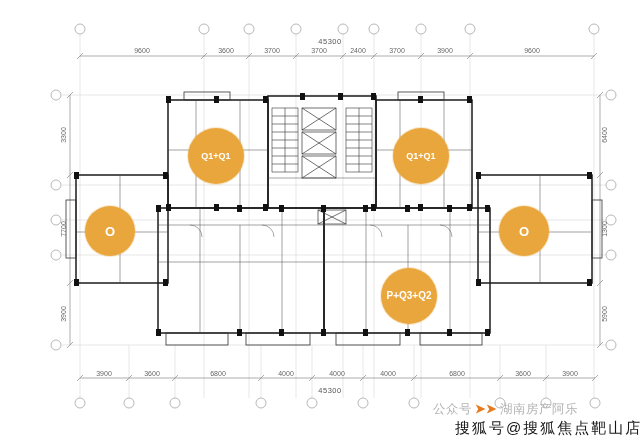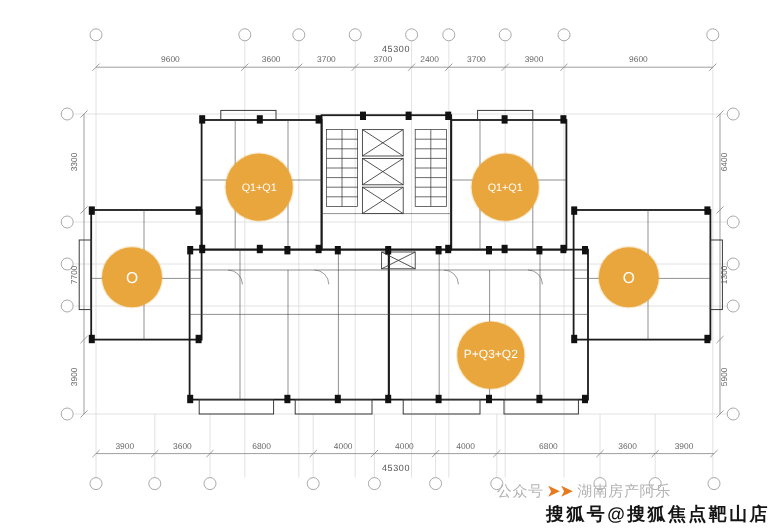--- a/index.html
+++ b/index.html
@@ -4,24 +4,24 @@
 <style>
   html,body{margin:0;padding:0;background:#fff;}
   .sheet{position:relative;width:644px;height:441px;background:#ffffff;overflow:hidden;
          font-family:"Liberation Sans",sans-serif;padding-left:48px;}
   .plan-svg{position:absolute;left:0;top:0;}
   .dim{position:absolute;transform:translate(-50%,-50%);font-size:7px;color:#666;white-space:nowrap;}
   .dim.v{transform:translate(-50%,-50%) rotate(-90deg);}
   .dim.total{font-size:7.5px;color:#555;letter-spacing:.5px;}
   .badge{position:absolute;border-radius:50%;background:#E9A63C;color:#fff;
          display:flex;align-items:center;justify-content:center;
-         font-weight:normal;text-align:center;line-height:1;box-shadow:0 0 0 1px rgba(233,166,60,.25);}
+         font-weight:bold;text-align:center;line-height:1;box-shadow:0 0 0 1px rgba(233,166,60,.25);}
   .wm-channel{position:absolute;font-size:12.5px;color:#b3b3b3;letter-spacing:.5px;white-space:nowrap;}
   .wm-arrow{color:#E87A1E;font-weight:bold;margin:0 3px;}
-  .wm-sohu{position:absolute;font-size:15px;color:#151515;font-weight:700;letter-spacing:2px;white-space:nowrap;}
+  .wm-sohu{position:absolute;font-size:15px;color:#151515;font-weight:400;letter-spacing:2px;white-space:nowrap;}
 </style>
 </head>
 <body>
 
 <div class="sheet">
 
   <svg class="plan-svg" width="644" height="441" viewBox="0 0 644 441">
 
     <g stroke="#d6d6d6" stroke-width="0.6" fill="none">
       <path d="M80,34V398 M204,34V398 M249,34V398 M296,34V398 M343,34V398 M374,34V398 M421,34V398 M470,34V398 M594,34V398"></path>
@@ -196,18 +196,18 @@
   <span class="dim v" style="left:604px;top:135px">6400</span>
   <span class="dim v" style="left:604px;top:229px">1300</span>
   <span class="dim v" style="left:604px;top:314px">5900</span>
 
   <div class="badge" style="left:188px;top:128px;width:56px;height:56px;font-size:9px">Q1+Q1</div>
   <div class="badge" style="left:393px;top:128px;width:56px;height:56px;font-size:9px">Q1+Q1</div>
   <div class="badge" style="left:85px;top:206px;width:50px;height:50px;font-size:13px">O</div>
   <div class="badge" style="left:499px;top:206px;width:50px;height:50px;font-size:13px">O</div>
   <div class="badge" style="left:381px;top:268px;width:56px;height:56px;font-size:10px">P+Q3+Q2</div>
 
-  <div class="wm-channel" style="left:414px;top:401px">
+  <div class="wm-channel" style="left:433px;top:401px">
     <span>公众号</span><span class="wm-arrow">➤➤</span><span>湖南房产阿乐</span>
   </div>
   <div class="wm-sohu" style="left:455px;top:419px">搜狐号@搜狐焦点靶山店</div>
 
 </div>
 
 </body></html>

